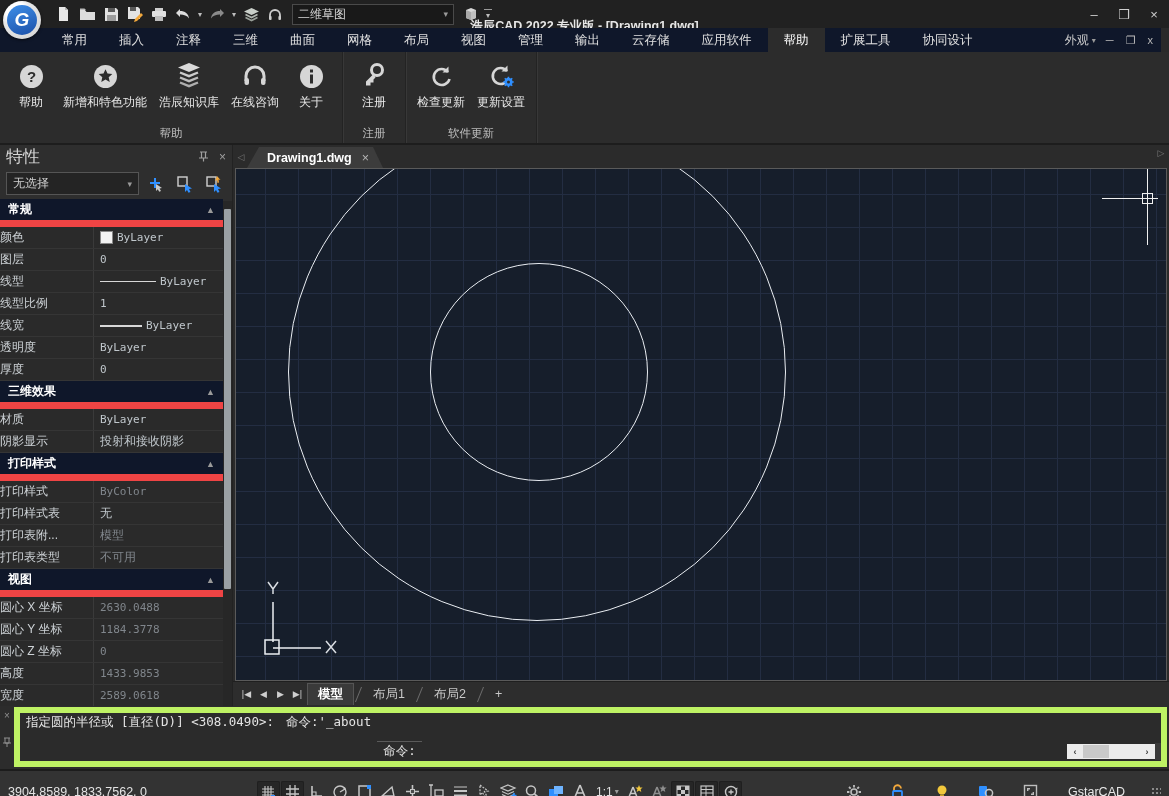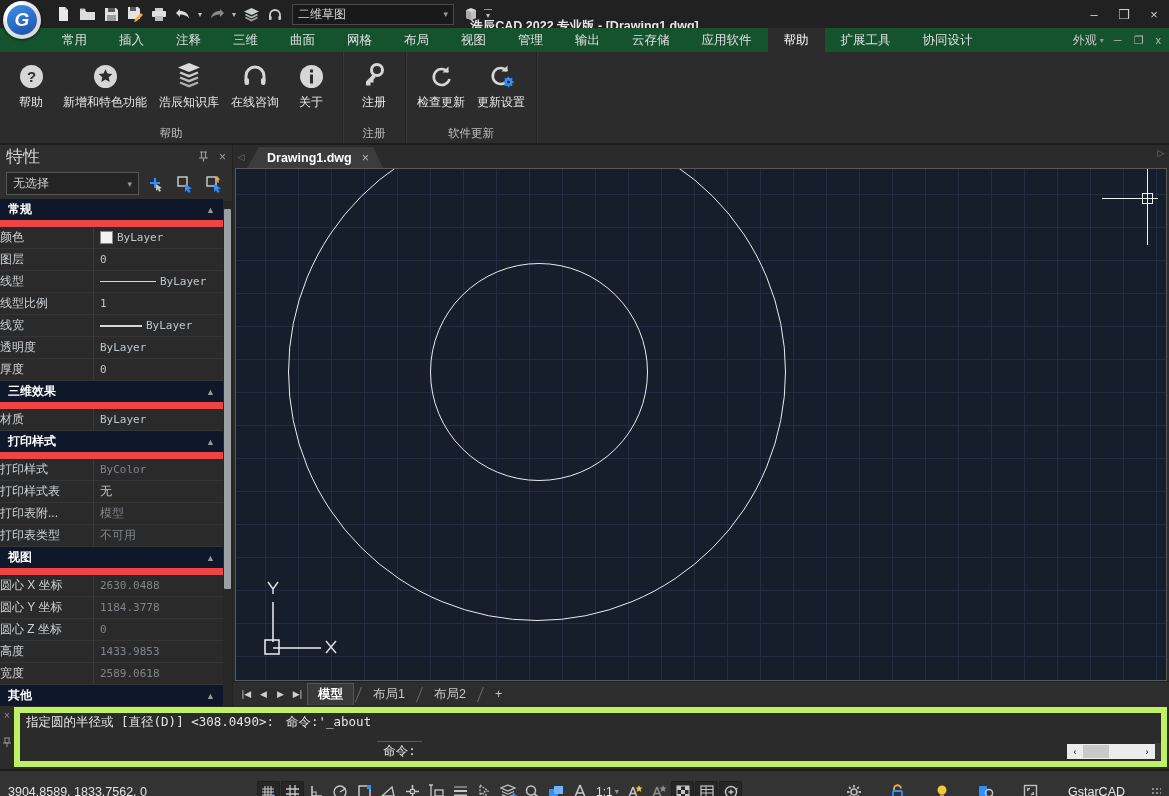--- a/index.html
+++ b/index.html
@@ -15,21 +15,21 @@
   .qat{display:flex;align-items:center;gap:2px;margin-left:52px;}
   .qbtn{width:22px;height:22px;display:flex;align-items:center;justify-content:center;border-radius:2px;}
   .qbtn svg{display:block;}
   .qcaret{color:#bdbdbd;font-size:8px;width:8px;text-align:center;}
   .wsbox{width:150px;height:19px;background:#191919;border:1px solid #4a4a4a;display:flex;align-items:center;
          padding:0 5px;color:#d8d8d8;justify-content:space-between;margin:0 4px;}
   .title-text{position:absolute;left:0;right:0;text-align:center;font-weight:bold;color:#e6e6e6;font-size:12.5px;pointer-events:none;margin-top:24px;}
   .winctl{margin-left:auto;display:flex;z-index:5;}
   .winctl span{width:30px;height:24px;display:flex;align-items:center;justify-content:center;color:#cfcfcf;font-size:13px;}
   
-  .ribbontabs{position:absolute;top:28px;left:0;right:0;height:24px;background:#14532d;display:flex;align-items:stretch;}
+  .ribbontabs{position:absolute;top:28px;left:0;right:8px;height:24px;background:#0f172a;display:flex;align-items:stretch;}
   .rtab{padding:0 16px;display:flex;align-items:center;color:#e0e0e0;font-size:12.5px;}
   .rtab.active{background:#2c2c2c;color:#ffffff;}
   .rtabs-right{margin-left:auto;display:flex;align-items:center;gap:10px;padding-right:8px;color:#c9c9c9;}
   .appearance{display:flex;align-items:center;gap:3px;}
   .docwinctl{display:flex;gap:12px;color:#b9b9b9;font-size:11px;align-items:center;}
   
   .ribbon{position:absolute;top:52px;left:0;right:0;height:91px;background:#2c2c2c;border-bottom:2px solid #1d1d1d;display:flex;}
   .rgroup{display:flex;flex-direction:column;border-right:1px solid #232323;box-shadow:1px 0 0 #383838;}
   .rbtns{flex:1;display:flex;align-items:flex-start;padding:4px 6px 0 6px;gap:2px;}
   .rbtn{display:flex;flex-direction:column;align-items:center;justify-content:flex-start;padding:2px 5px;min-width:40px;}
@@ -411,20 +411,24 @@
           </div>
 
         <div class="psec">
           <span>三维效果</span>
             <span class="caret">▲</span>
           </div>
         <div class="prow">
           <span class="plabel">材质</span>
           <span class="pval">ByLayer</span>
           </div>
+        <div class="prow">
+          <span class="plabel">阴影显示</span>
+          <span class="pval" style="font-family:'Liberation Sans',sans-serif;font-size:12px">投射和接收阴影</span>
+          </div>
 
         <div class="psec">
           <span>打印样式</span>
             <span class="caret">▲</span>
           </div>
         <div class="prow">
           <span class="plabel">打印样式</span>
           <span class="pval dim">ByColor</span>
           </div>
         <div class="prow">

